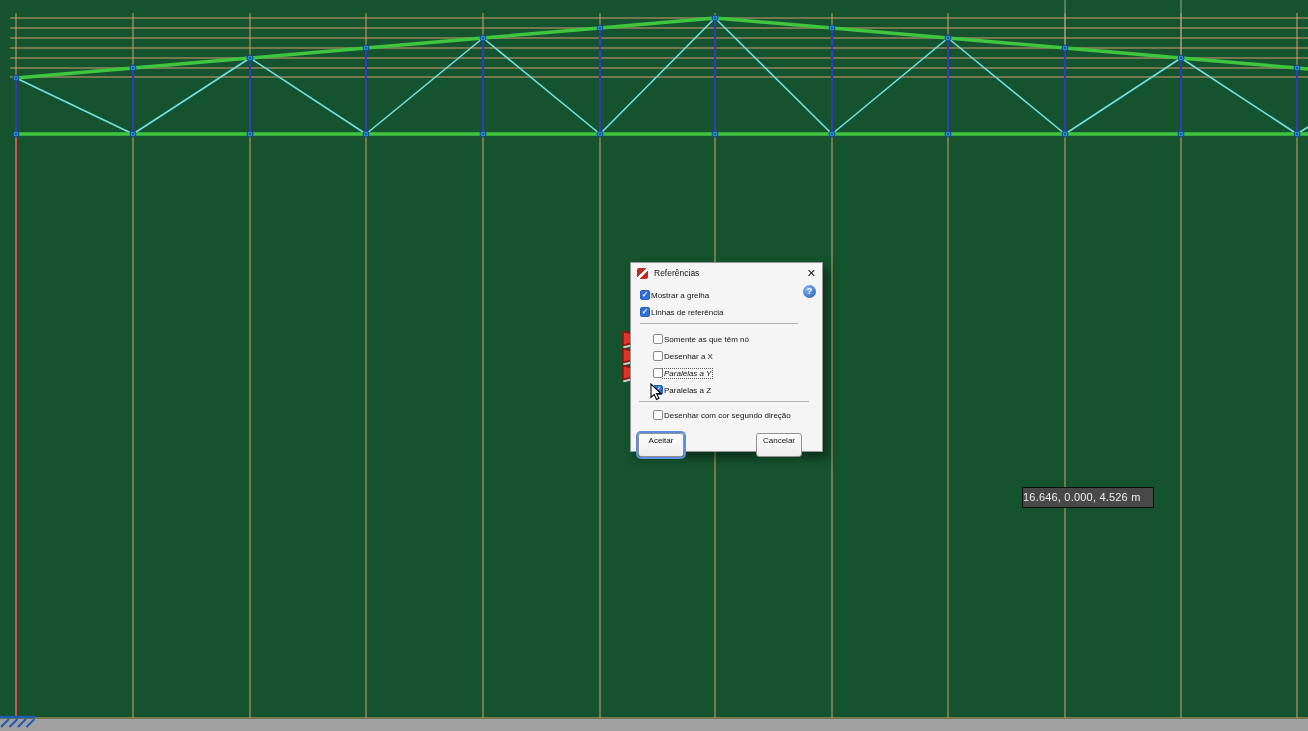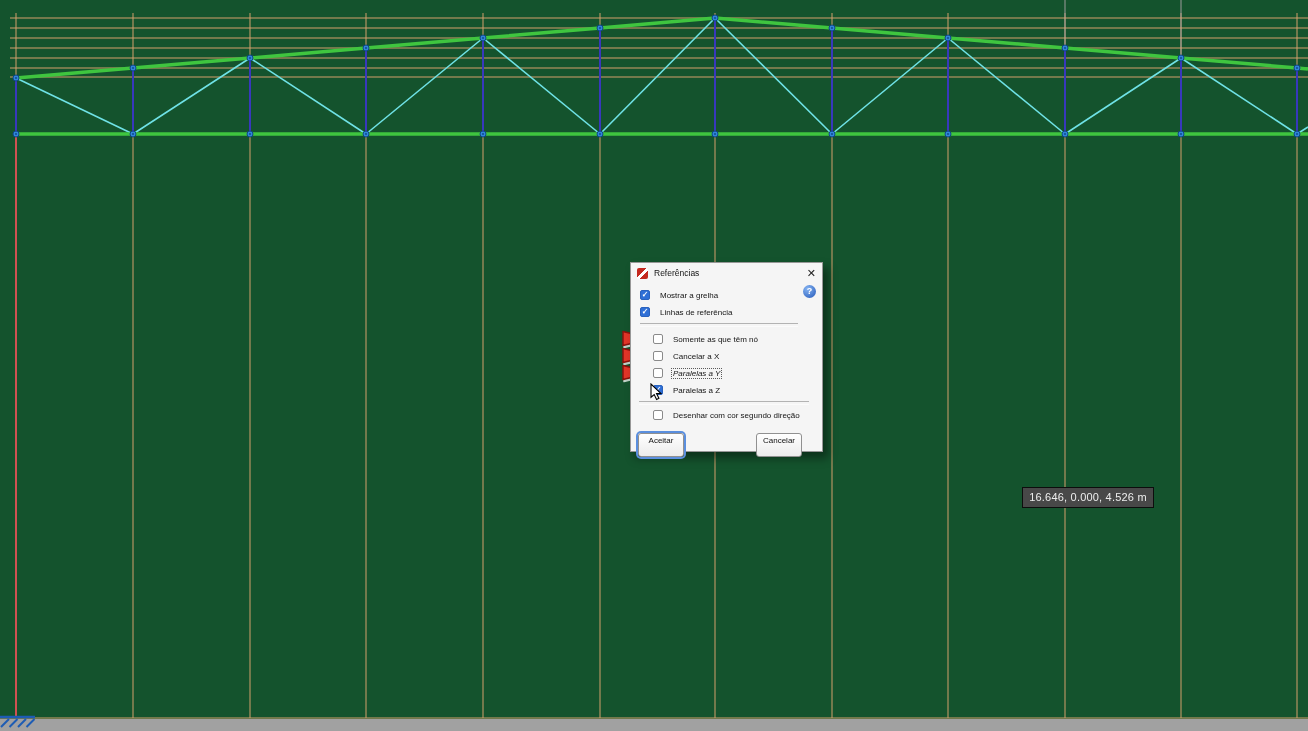--- a/index.html
+++ b/index.html
@@ -13,41 +13,41 @@
           box-shadow:5px 6px 9px rgba(0,0,0,.42);font-size:8px;color:#141414;}
   .titlebar{position:absolute;left:0;top:0;right:0;height:20px;display:flex;
             align-items:center;padding:0 6px;box-sizing:border-box;}
   .app-icon{width:11px;height:11px;flex:none;border-radius:2px;background:#c4281e;
             background-image:linear-gradient(135deg,transparent 42%,#fff 42%,#fff 60%,transparent 60%);}
   .dlg-title{margin-left:6px;font-size:8.5px;}
   .close-x{margin-left:auto;font-size:11px;color:#222;line-height:11px;}
   .help-btn{position:absolute;right:6px;top:22px;width:13px;height:13px;border-radius:50%;
             background:radial-gradient(circle at 35% 30%,#86b4f2,#2257b8);color:#fff;
             font-size:9px;font-weight:bold;text-align:center;line-height:13px;}
-  .row{position:absolute;display:flex;align-items:center;gap:10px;height:12px;}
+  .row{position:absolute;display:flex;align-items:center;gap:1px;height:12px;}
   .row.g1{left:9px;}  .row.g2{left:22px;justify-content:space-between;}
   .cb{width:10px;height:10px;background:#fff;border:1px solid #8a8a8a;border-radius:2px;
       box-sizing:border-box;flex:none;}
   .cb.checked{background:#2f6fd6;border-color:#2a62be;}
   .cb.checked::after{content:"✓";display:block;color:#fff;font-size:8px;line-height:8.5px;
       text-align:center;font-weight:bold;}
   .lbl{font-size:8px;white-space:nowrap;}
   .lbl.focused{border:1px dotted #5a5a5a;padding:0 1px;margin:-1px -2px;font-style:italic;}
   .sep{position:absolute;height:2px;border-top:1px solid #b3b3b3;border-bottom:1px solid #fbfbfb;}
   .sep1{left:9px;width:158px;top:60px;}
   .sep2{left:8px;width:170px;top:138px;}
   .btn{position:absolute;top:170px;width:46px;height:24px;background:linear-gradient(#ffffff,#ececec);
        border:1px solid #909090;border-radius:3px;font-size:8px;text-align:center;
        line-height:13px;color:#111;box-sizing:border-box;}
   .btn-accept{left:7px;box-shadow:0 0 0 2px #5b8fde;}
   .btn-cancel{left:125px;}
 
   
   .coord{position:absolute;left:1022px;top:487px;width:132px;height:21px;background:#484848;
-         border:1px solid #0d0d0d;color:#ededed;font-size:11px;text-align:center;
+         border:1px solid #0d0d0d;color:#ededed;font-size:11px;text-align:left;
          line-height:19px;box-sizing:border-box;letter-spacing:.2px;}
   .annot-arrow{position:absolute;filter:drop-shadow(1px 2px 0 rgba(252,252,252,.75));}
   .annot-arrow polygon{fill:#e23528;stroke:#8c120c;stroke-width:1.5;stroke-linejoin:round;}
   .cursor{position:absolute;}
 </style>
 </head>
 <body>
 
 <div class="stage" style="background: #14532d; padding-left: 33px;">
 
@@ -183,21 +183,21 @@
       <span class="cb checked"></span>
       <span class="lbl">Linhas de referência</span>
     </label>
     <div class="sep sep1"></div>
     <label class="row g2" style="top:70px">
       <span class="cb"></span>
       <span class="lbl">Somente as que têm nó</span>
     </label>
     <label class="row g2" style="top:87px">
       <span class="cb"></span>
-      <span class="lbl">Cancelar a X</span>
+      <span class="lbl">Desenhar a X</span>
     </label>
     <label class="row g2" style="top:104px">
       <span class="cb"></span>
       <span class="lbl focused">Paralelas a Y</span>
     </label>
     <label class="row g2" style="top:121px">
       <span class="cb checked"></span>
       <span class="lbl">Paralelas a Z</span>
     </label>
     <div class="sep sep2"></div>

